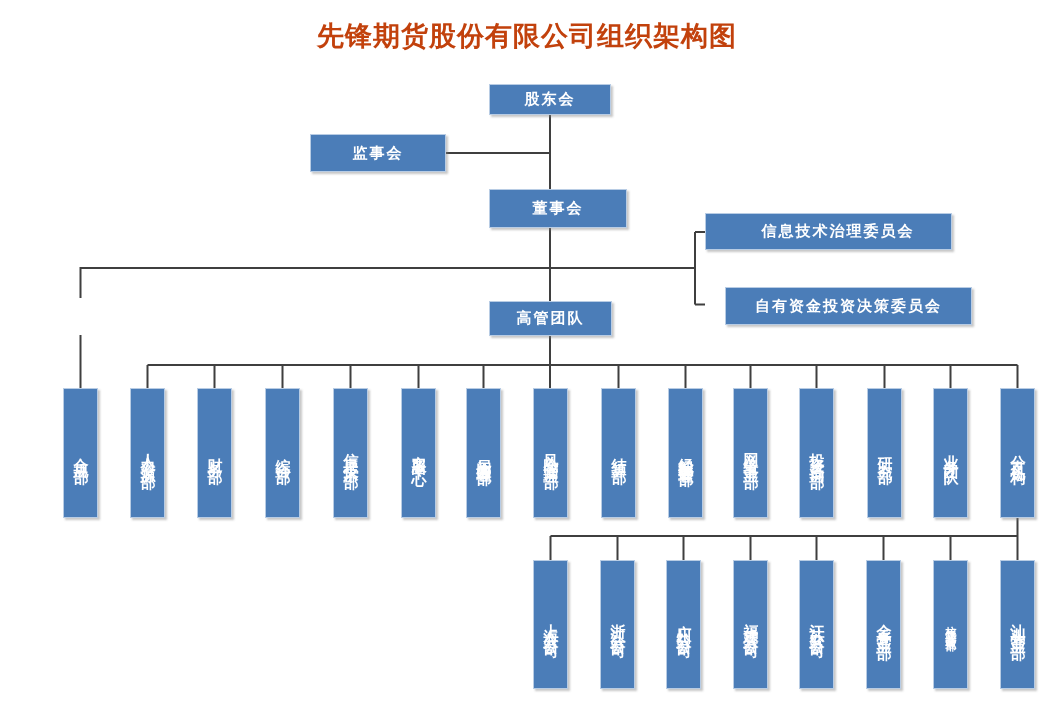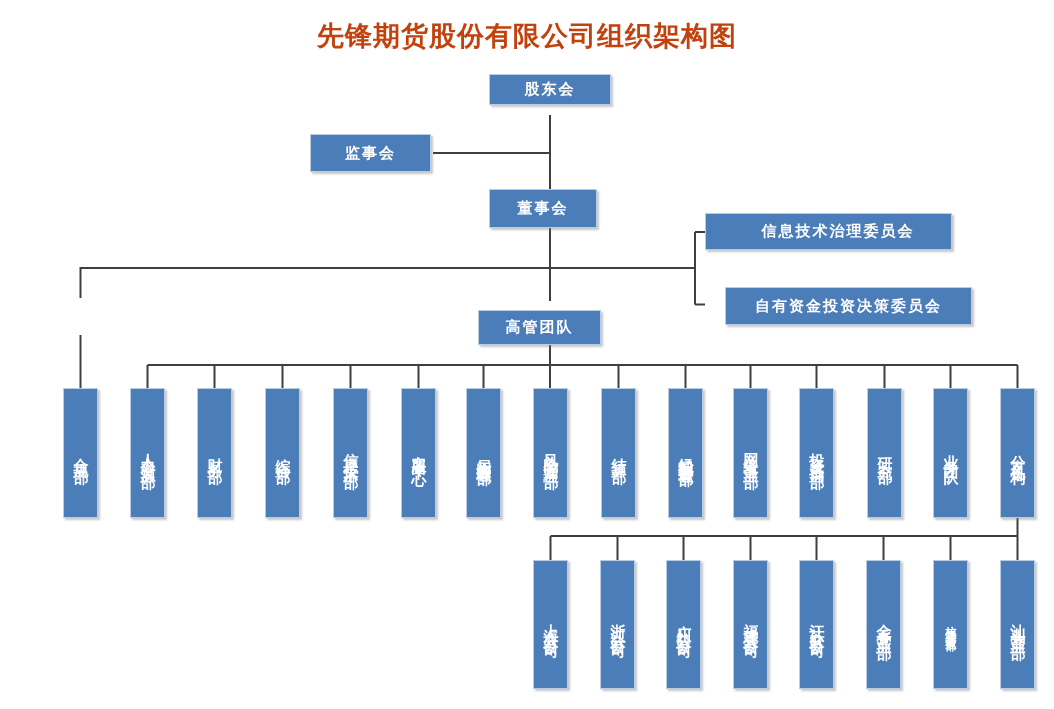--- a/index.html
+++ b/index.html
@@ -70,26 +70,26 @@
                M147.5 365 V388 M214.5 365 V388 M282.5 365 V388 M350.5 365 V388
                M418.5 365 V388 M483.5 365 V388 M618.5 365 V388 M685.5 365 V388
                M750.5 365 V388 M816.5 365 V388 M884.5 365 V388 M950.5 365 V388
                M1017.5 365 V388"></path>
       <path d="M1017.5 518 V560 M550.5 536 H1017.5
                M550.5 536 V560 M617.5 536 V560 M683.5 536 V560 M750.5 536 V560
                M816.5 536 V560 M883.5 536 V560 M950.5 536 V560"></path>
     </g>
   </svg>
 
-  <div class="node hbox" style="left:489px; top:74px; width:122px; height:31px;">股东会</div>
-  <div class="node hbox" style="left:310px; top:134px; width:121px; height:38px;">监事会</div>
-  <div class="node hbox" style="left:489px; top:189px; width:108px; height:39px;">董事会</div>
+  <div class="node hbox" style="left:489px; top:84px; width:122px; height:31px;">股东会</div>
+  <div class="node hbox" style="left:310px; top:134px; width:136px; height:38px;">监事会</div>
+  <div class="node hbox" style="left:489px; top:189px; width:138px; height:39px;">董事会</div>
   <div class="node hbox" style="left:705px; top:213px; width:247px; height:37px;padding-left:19px;">信息技术治理委员会</div>
   <div class="node hbox" style="left:725px; top:287px; width:247px; height:38px;">自有资金投资决策委员会</div>
-  <div class="node hbox" style="left:478px; top:301px; width:123px; height:35px;margin-top:9px;">高管团队</div>
+  <div class="node hbox" style="left:489px; top:301px; width:123px; height:35px;">高管团队</div>
 
   <div class="node vbox" style="left:63px;">合规部</div>
   <div class="node vbox" style="left:130px;">人力资源部</div>
   <div class="node vbox" style="left:197px;">财务部</div>
   <div class="node vbox" style="left:265px;">综合部</div>
   <div class="node vbox" style="left:333px;">信息技术部</div>
   <div class="node vbox" style="left:401px;">客服中心</div>
   <div class="node vbox long" style="left:466px;">居间人管理部</div>
   <div class="node vbox" style="left:533px;">风险管理部</div>
   <div class="node vbox" style="left:601px;">结算部</div>

